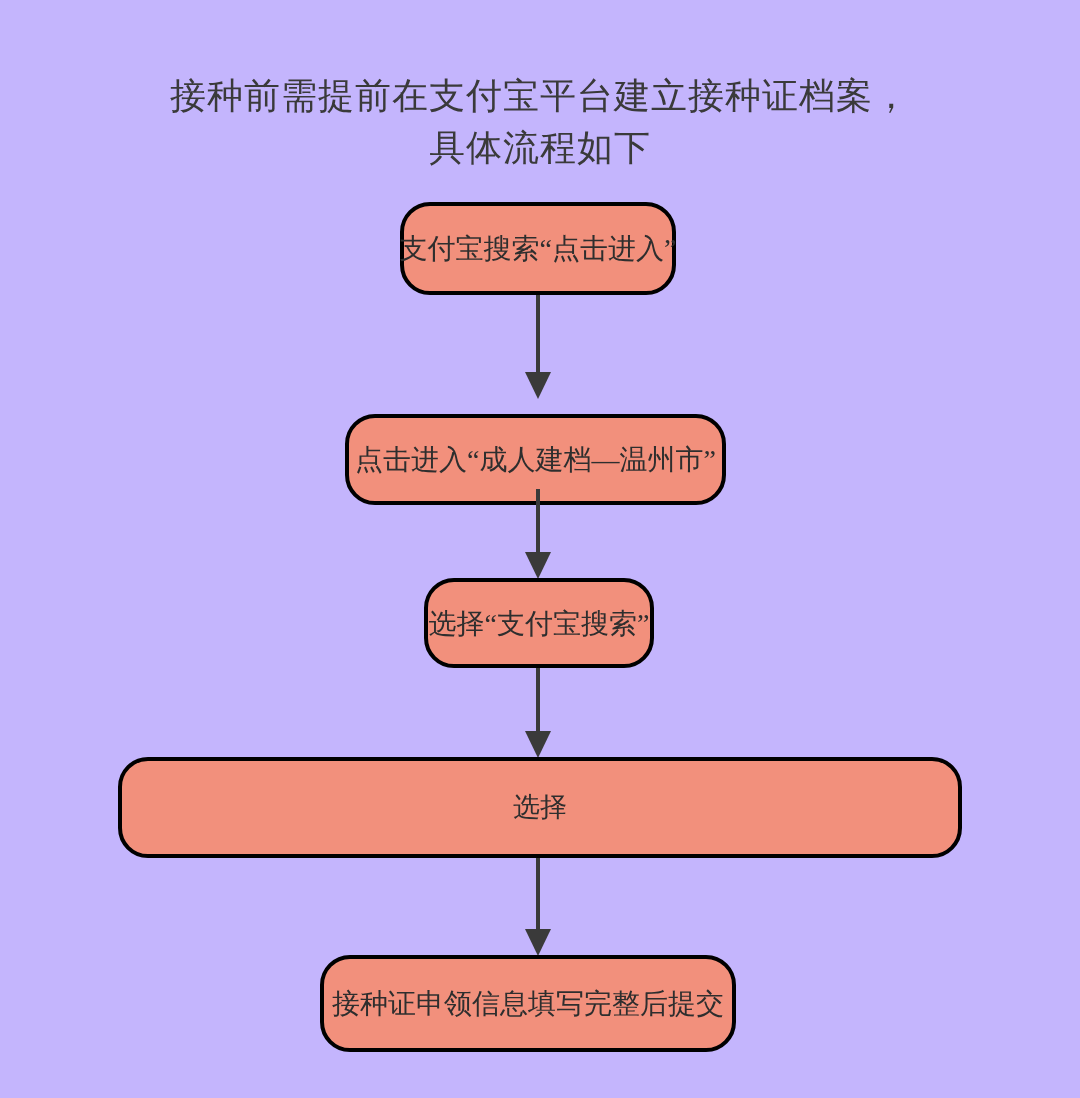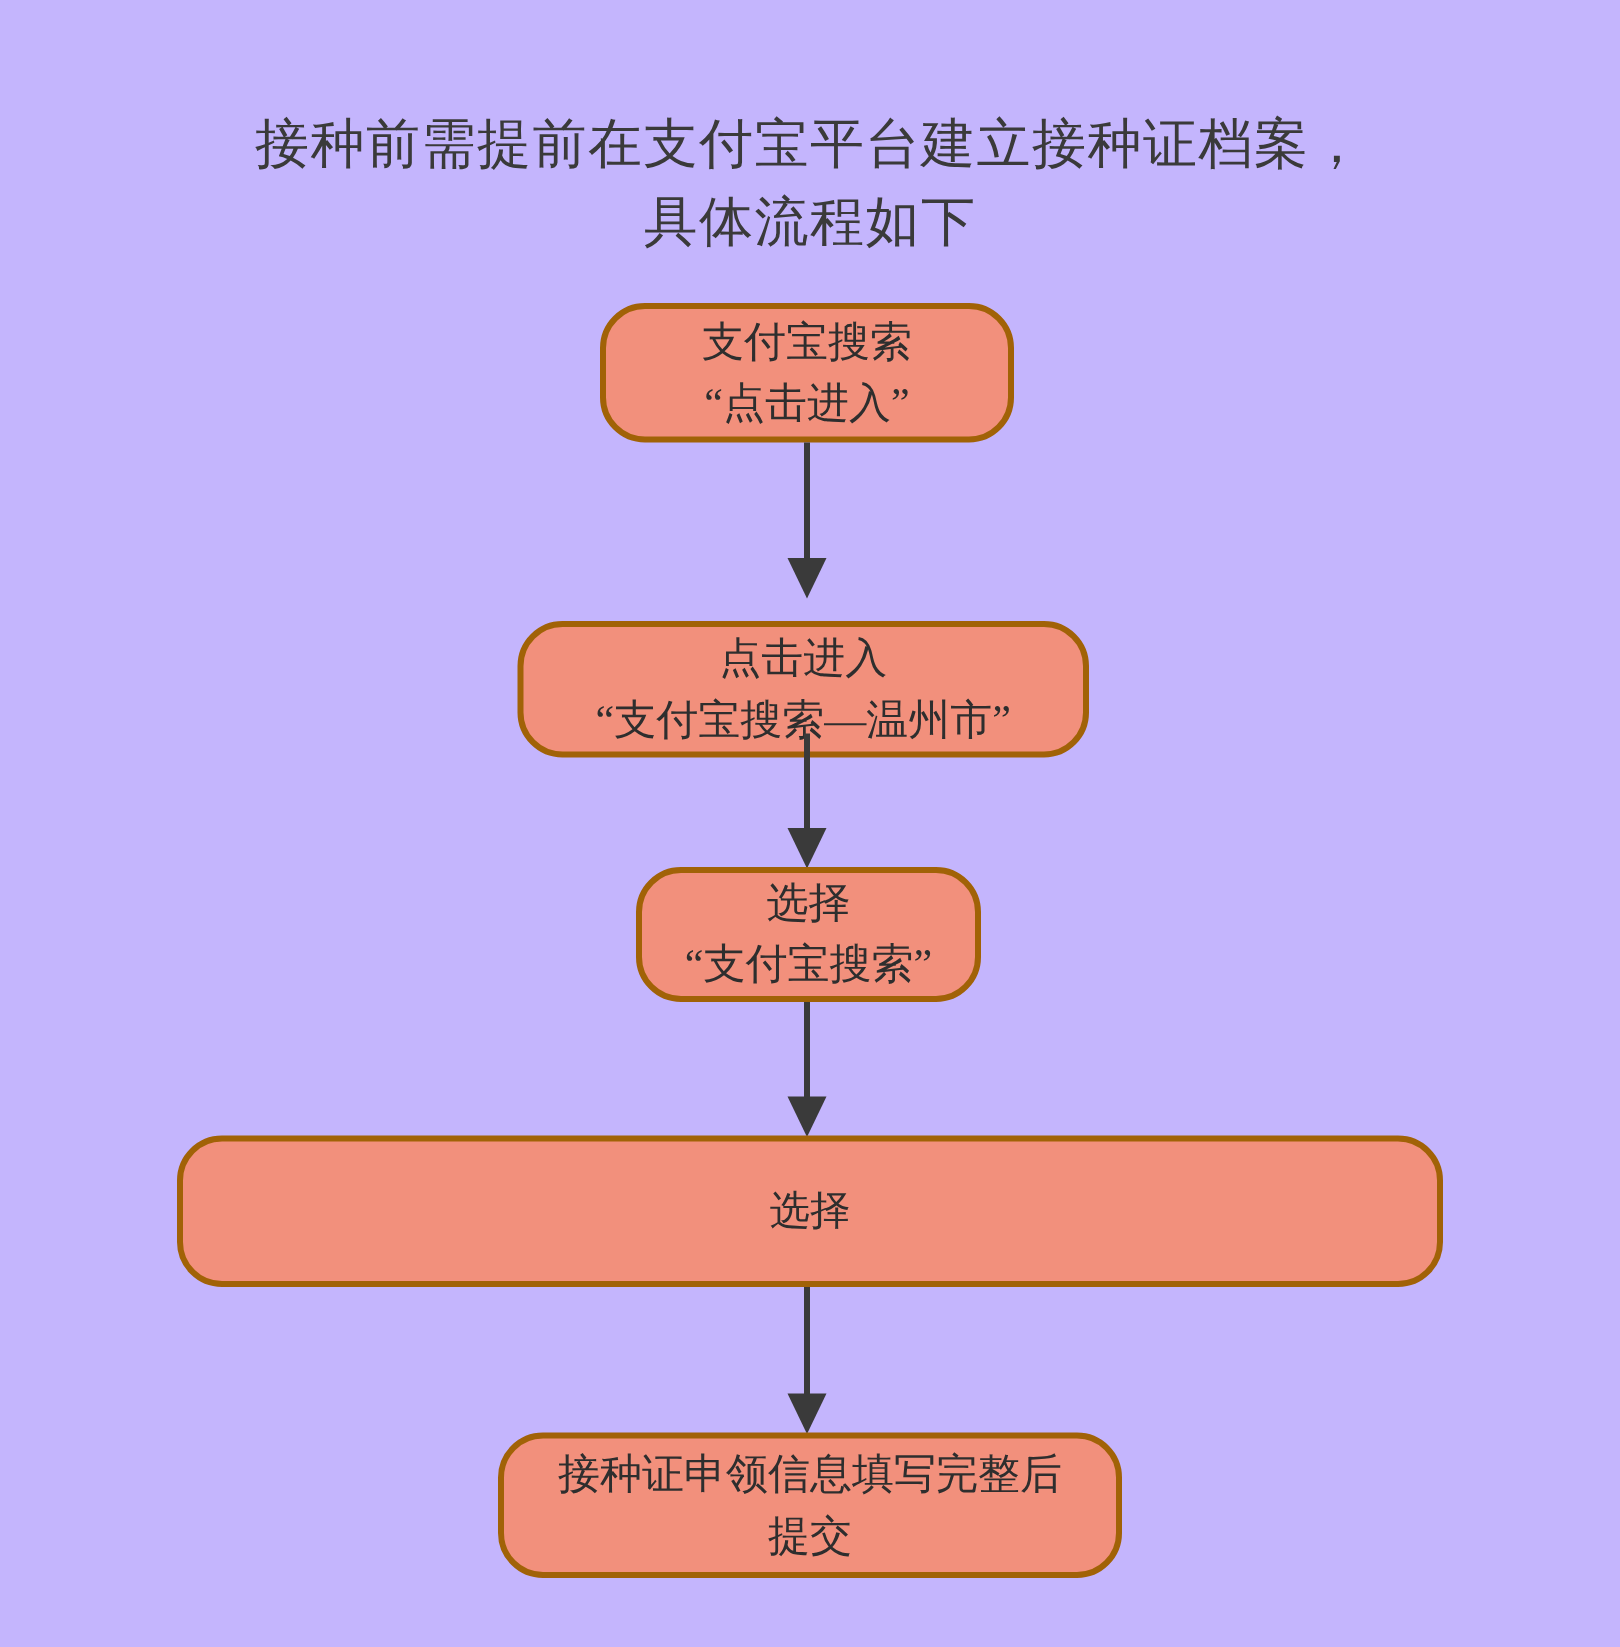--- a/index.html
+++ b/index.html
@@ -21,38 +21,38 @@
     text-align: center;
     font-size: 36px;
     line-height: 52px;
     letter-spacing: 1px;
     color: #3a3a3a;
     font-family: "Liberation Sans", "DejaVu Sans", sans-serif;
   }
   .node {
     position: absolute;
     background: #F2907C;
-    border: 4px solid #a16207;
+    border: 4px solid #000000;
     border-radius: 30px;
     display: flex;
-    flex-direction: column;
+    flex-direction: row;
     align-items: center;
     justify-content: center;
     text-align: center;
     color: #2e2e2e;
     font-family: "Liberation Serif", "DejaVu Serif", serif;
     font-size: 28px;
     line-height: 41px;
   }
   .node .node-line { white-space: nowrap; }
   .node-1 { left: 400px; top: 202px; width: 276px; height: 93px; }
   .node-2 { left: 345px; top: 398px; width: 381px; height: 91px; margin-top: 16px; }
   .node-3 { left: 424px; top: 578px; width: 230px; height: 90px; }
   .node-4 { left: 118px; top: 757px; width: 844px; height: 101px; font-size: 27px; }
-  .node-5 { left: 332px; top: 955px; width: 416px; height: 97px; }
+  .node-5 { left: 320px; top: 955px; width: 416px; height: 97px; }
   .arrow-line {
     position: absolute;
     left: 536px;
     width: 4px;
     background: #3a3a3a;
   }
   .arrow-head {
     position: absolute;
     left: 525px;
     width: 0; height: 0;
@@ -78,21 +78,21 @@
   <div class="node node-1">
     <div class="node-line">支付宝搜索</div>
     <div class="node-line">“点击进入”</div>
   </div>
 
   <div class="arrow-line al-1"></div>
   <div class="arrow-head ah-1"></div>
 
   <div class="node node-2">
     <div class="node-line">点击进入</div>
-    <div class="node-line">“支付宝搜索—温州市”</div>
+    <div class="node-line">“成人建档—温州市”</div>
   </div>
 
   <div class="arrow-line al-2"></div>
   <div class="arrow-head ah-2"></div>
 
   <div class="node node-3">
     <div class="node-line">选择</div>
     <div class="node-line">“支付宝搜索”</div>
   </div>
 

